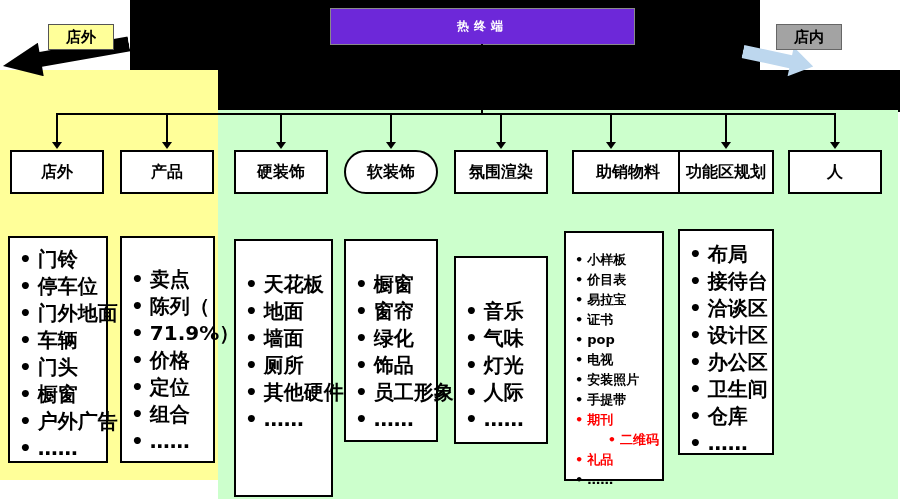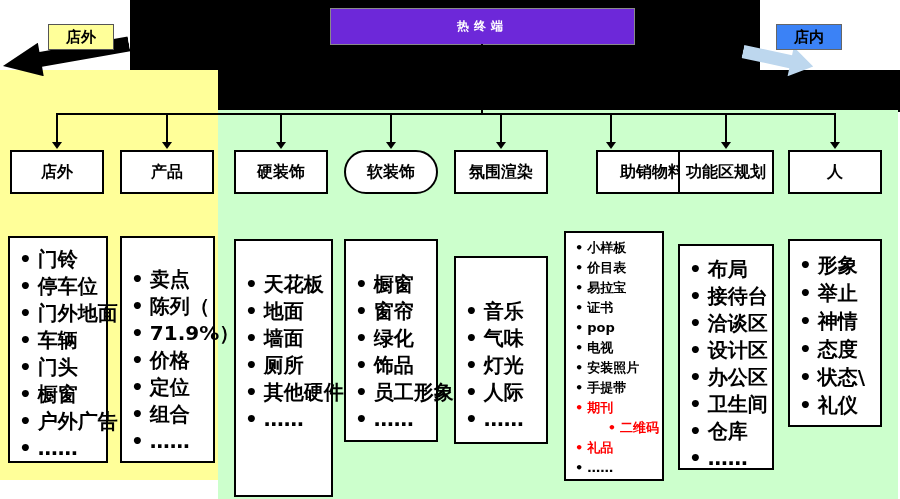--- a/index.html
+++ b/index.html
@@ -33,21 +33,21 @@
     background: #FFFF99; border: 1px solid #555;
     display: flex; align-items: center; justify-content: center; font-size: 15px;
   }
   .arrow-right {
     position: absolute; left: 742px; top: 44px; width: 72px; height: 30px; background: #BDD7EE;
     clip-path: polygon(0 28%, 68% 28%, 68% 0, 100% 50%, 68% 100%, 68% 72%, 0 72%);
     transform: rotate(12deg);
   }
   .label-right {
     position: absolute; left: 776px; top: 24px; width: 66px; height: 26px;
-    background: #3b82f6; border: 1px solid #666;
+    background: #a3a3a3; border: 1px solid #666;
     display: flex; align-items: center; justify-content: center; font-size: 15px;
   }
 
   
   .vmain { position: absolute; left: 481px; top: 44px; width: 2px; height: 71px; background: #000; }
   .hbus  { position: absolute; left: 56px; top: 113px; width: 780px; height: 2px; background: #000; }
   .drop  { position: absolute; top: 115px; width: 2px; height: 27px; background: #000; }
   .drop::after {
     content: ""; position: absolute; left: -4px; bottom: -7px;
     border-left: 5px solid transparent; border-right: 5px solid transparent;
@@ -57,40 +57,40 @@
   
   .hbox {
     position: absolute; top: 150px; height: 44px; background: #fff; border: 2px solid #000;
     display: flex; align-items: center; justify-content: center; font-size: 16px;
   }
   .h0 { left: 10px;  width: 94px; }
   .h1 { left: 120px; width: 94px; }
   .h2 { left: 234px; width: 94px; }
   .h3 { left: 344px; width: 94px; border-radius: 22px; }
   .h4 { left: 454px; width: 94px; }
-  .h5 { left: 596px; width: 112px; }
+  .h5 { left: 572px; width: 112px; }
   .h6 { left: 678px; width: 96px; }
   .h7 { left: 788px; width: 94px; }
 
   
   .lbox {
     position: absolute; background: #fff; border: 2px solid #000;
     list-style: none; padding: 8px 3px 4px 9px; font-size: 20px;
   }
   .lbox li { line-height: 27px; white-space: nowrap; }
   .lbox li::before { content: "•"; margin-right: 6px; }
   .l0 { left: 8px;   top: 236px; width: 100px; height: 227px; }
   .l1 { left: 120px; top: 236px; width: 95px;  height: 227px; padding-top: 28px; }
   .l2 { left: 234px; top: 239px; width: 99px;  height: 258px; padding-top: 30px; }
   .l3 { left: 344px; top: 239px; width: 94px;  height: 203px; padding-top: 30px; }
   .l4 { left: 454px; top: 239px; width: 94px;  height: 188px; padding-top: 40px; margin-top: 17px; }
-  .l5 { left: 564px; top: 231px; width: 100px; height: 250px; font-size: 13px; padding-top: 5px; }
+  .l5 { left: 564px; top: 231px; width: 100px; height: 250px; font-size: 13px; padding-top: 17px; }
   .l5 li { line-height: 20px; }
   .l5 li::before { margin-right: 4px; }
-  .l6 { left: 678px; top: 244px; width: 96px;  height: 226px; padding-top: 10px; }
+  .l6 { left: 678px; top: 229px; width: 96px;  height: 226px; padding-top: 10px; }
   .l7 { left: 788px; top: 239px; width: 94px;  height: 188px; padding-top: 10px; }
   .l7 li { line-height: 28px; }
 </style>
 </head>
 <body>
 
 <div class="canvas">
 
   <div class="black-title-bg"></div>
   <div class="black-band"></div>
@@ -183,22 +183,14 @@
   <ul class="lbox l6">
       <li>布局</li>
       <li>接待台</li>
       <li>洽谈区</li>
       <li>设计区</li>
       <li>办公区</li>
       <li>卫生间</li>
       <li>仓库</li>
       <li>……</li>
     </ul>
-  <ul class="lbox l7">
-      <li>形象</li>
-      <li>举止</li>
-      <li>神情</li>
-      <li>态度</li>
-      <li>状态\</li>
-      <li>礼仪</li>
-    </ul>
 
 </div>
 
 </body></html>

